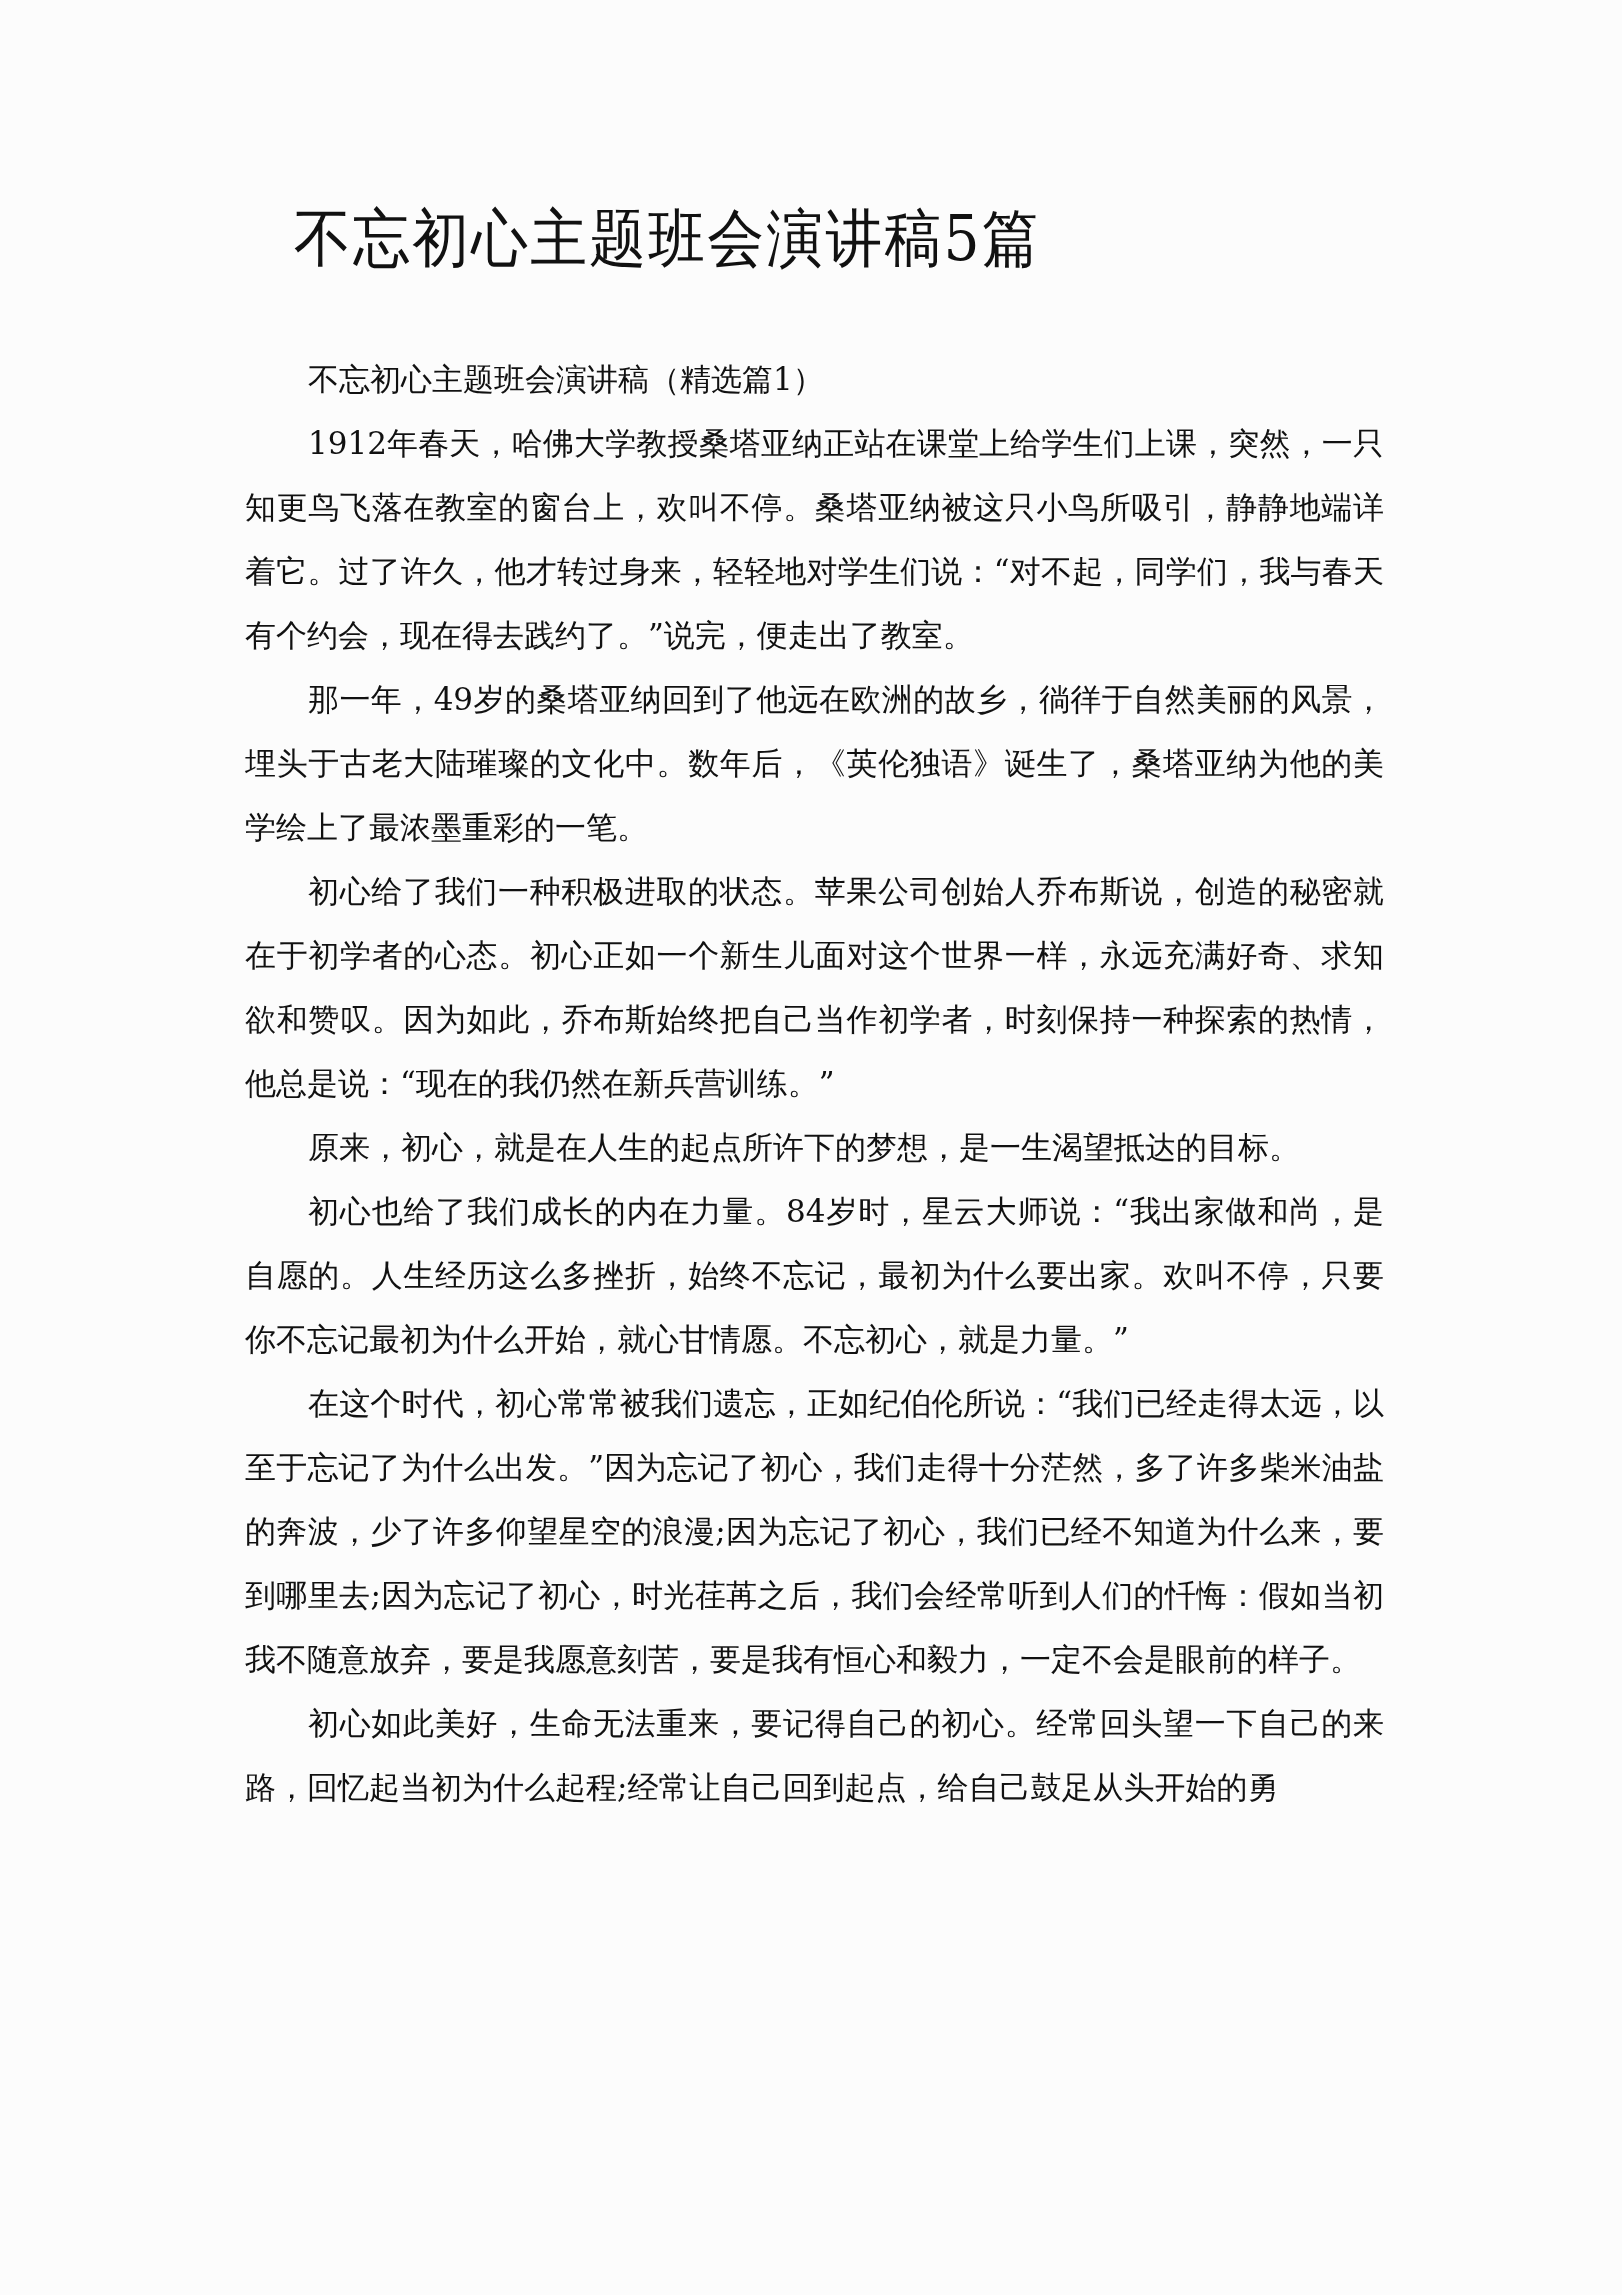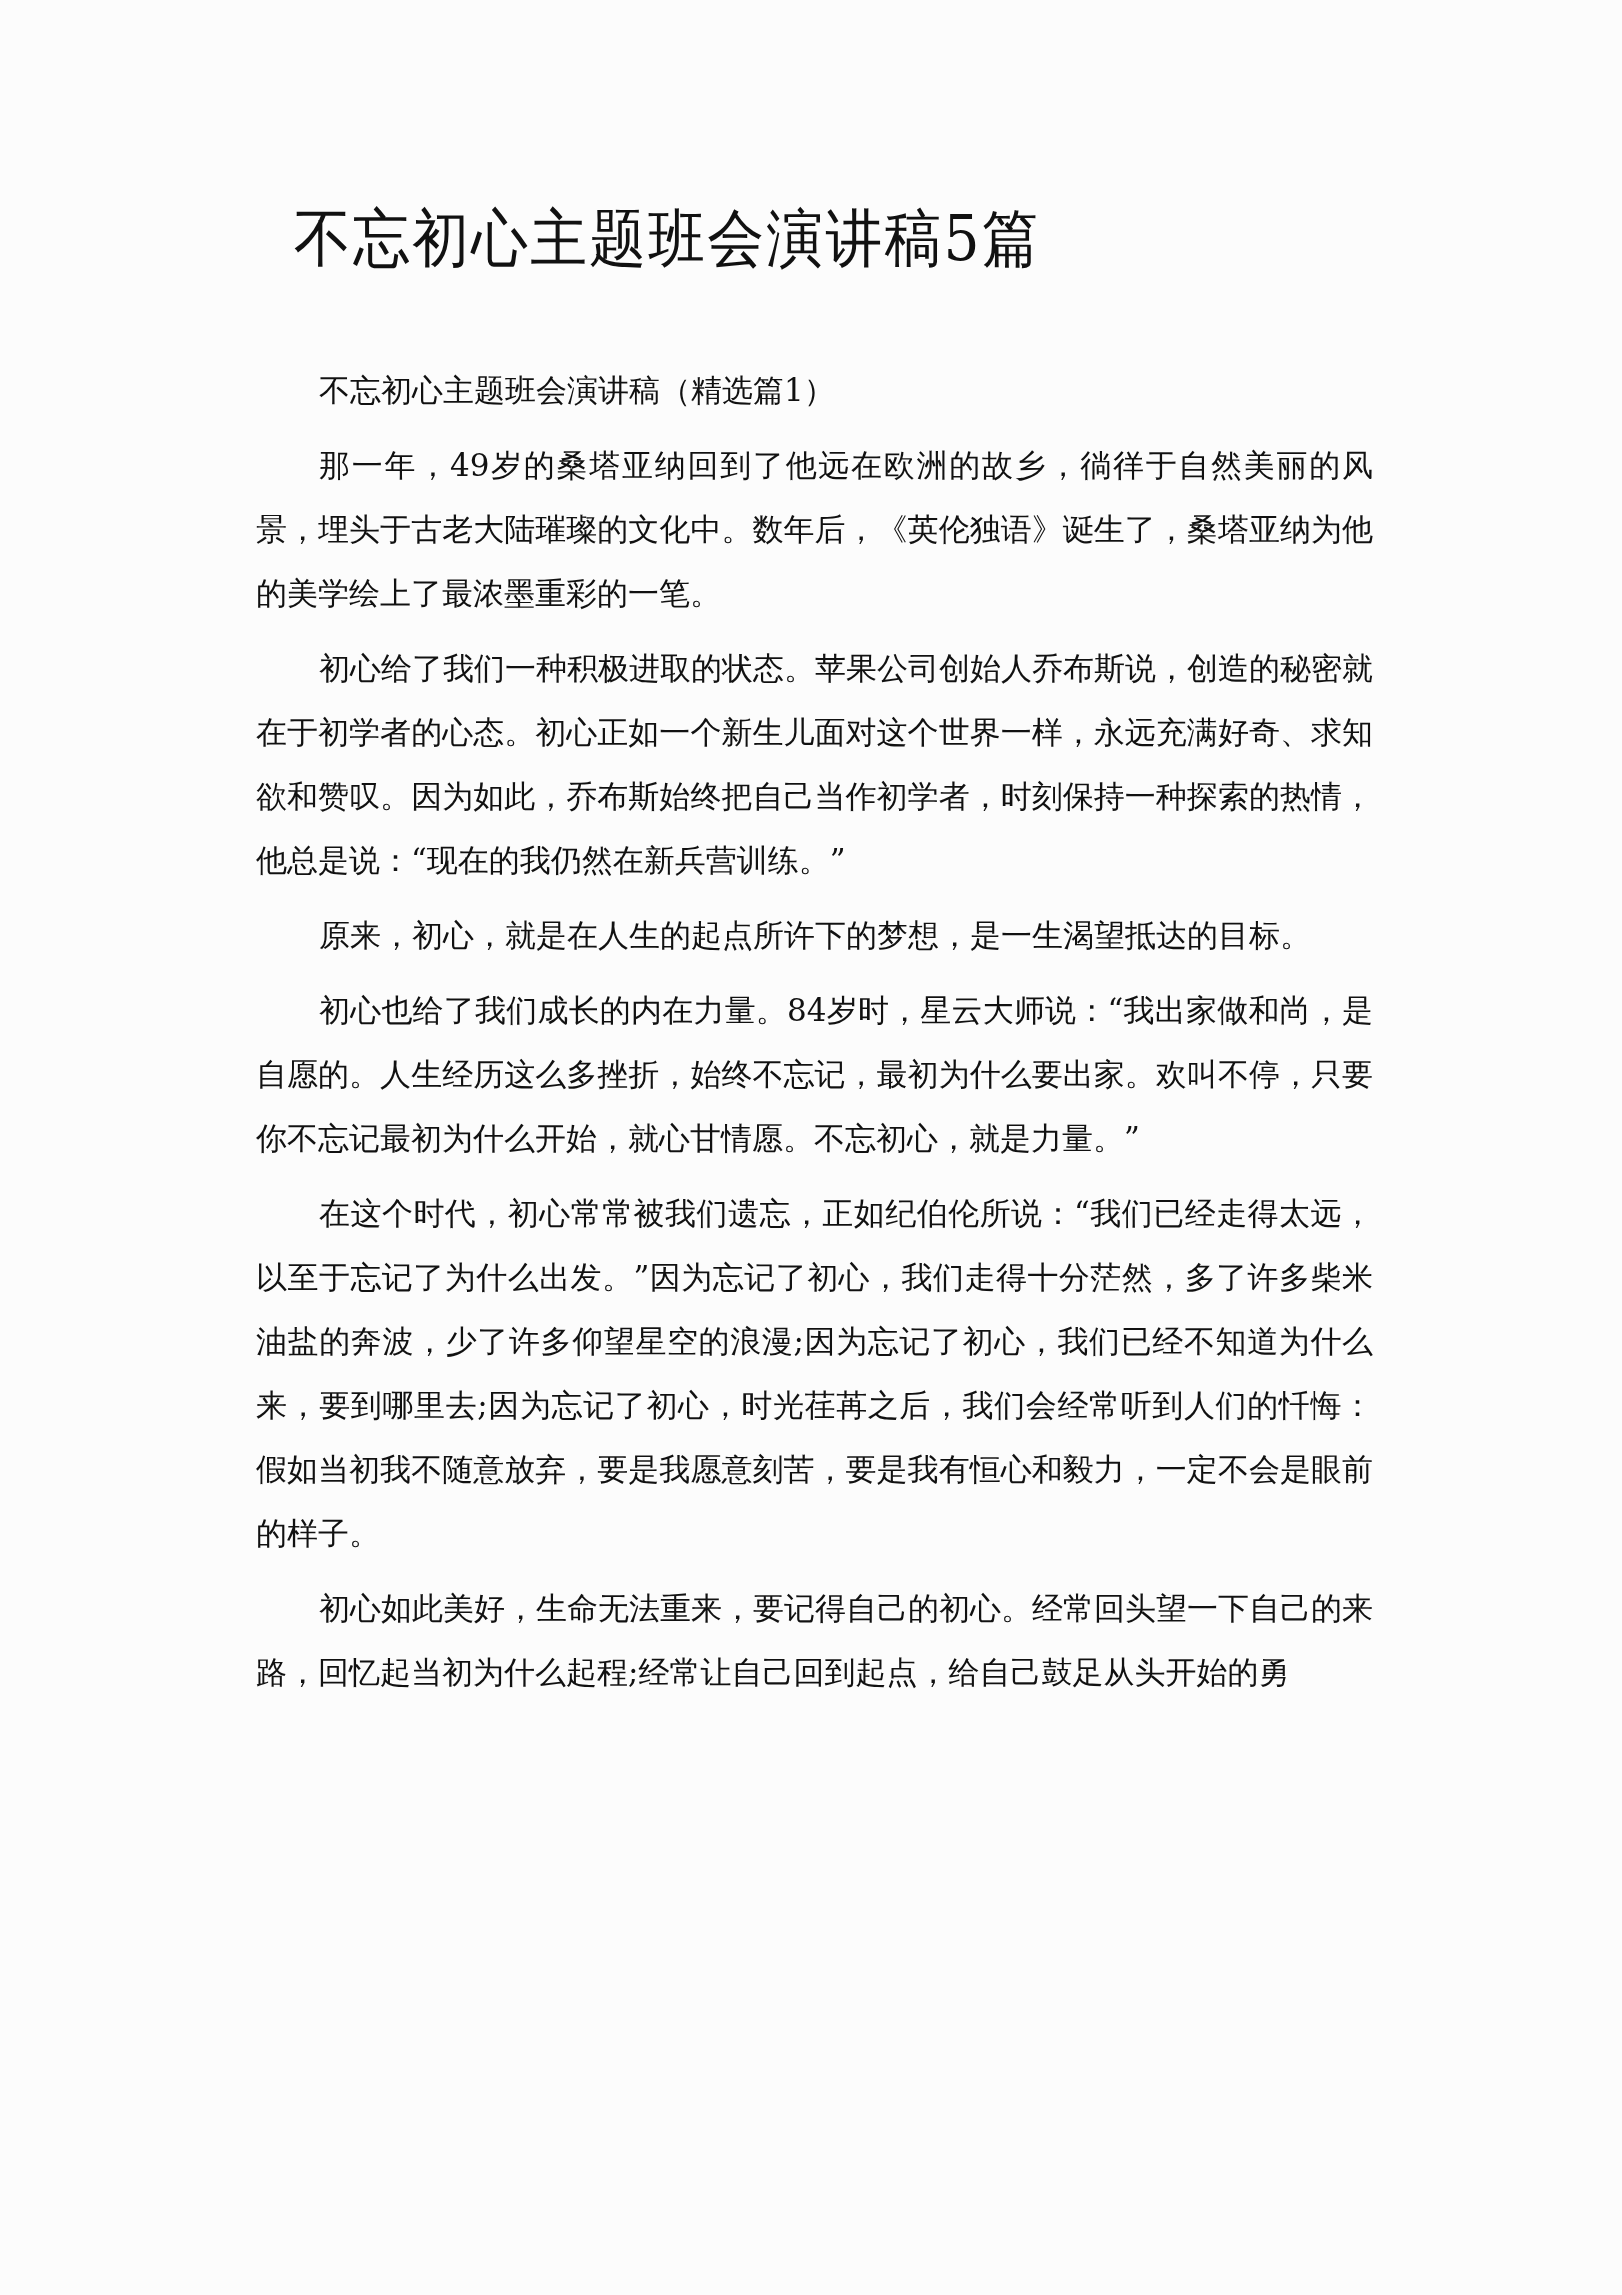--- a/index.html
+++ b/index.html
@@ -39,38 +39,39 @@
     }
     .body-text {
       position: absolute;
       left: 245px;
       top: 347px;
       width: 1139px;
     }
     .para {
       font-size: 31px;
       line-height: 64px;
-      margin: 11px;
+      margin: 0;
       text-indent: 63px;
       text-align: justify;
       letter-spacing: 0px;
       word-break: break-all;
     }
     .section-heading {
       text-indent: 63px;
     }
   </style>
 </head>
 <body>
 
 <div class="page">
   <h1 class="title">不忘初心主题班会演讲稿5篇</h1>
 
   <div class="body-text">
     <p class="para section-heading">不忘初心主题班会演讲稿（精选篇1）</p>
+    <p class="para">1912年春天，哈佛大学教授桑塔亚纳正站在课堂上给学生们上课，突然，一只知更鸟飞落在教室的窗台上，欢叫不停。桑塔亚纳被这只小鸟所吸引，静静地端详着它。过了许久，他才转过身来，轻轻地对学生们说：“对不起，同学们，我与春天有个约会，现在得去践约了。”说完，便走出了教室。</p>
     <p class="para">那一年，49岁的桑塔亚纳回到了他远在欧洲的故乡，徜徉于自然美丽的风景，埋头于古老大陆璀璨的文化中。数年后，《英伦独语》诞生了，桑塔亚纳为他的美学绘上了最浓墨重彩的一笔。</p>
     <p class="para">初心给了我们一种积极进取的状态。苹果公司创始人乔布斯说，创造的秘密就在于初学者的心态。初心正如一个新生儿面对这个世界一样，永远充满好奇、求知欲和赞叹。因为如此，乔布斯始终把自己当作初学者，时刻保持一种探索的热情，他总是说：“现在的我仍然在新兵营训练。”</p>
     <p class="para">原来，初心，就是在人生的起点所许下的梦想，是一生渴望抵达的目标。</p>
     <p class="para">初心也给了我们成长的内在力量。84岁时，星云大师说：“我出家做和尚，是自愿的。人生经历这么多挫折，始终不忘记，最初为什么要出家。欢叫不停，只要你不忘记最初为什么开始，就心甘情愿。不忘初心，就是力量。”</p>
     <p class="para">在这个时代，初心常常被我们遗忘，正如纪伯伦所说：“我们已经走得太远，以至于忘记了为什么出发。”因为忘记了初心，我们走得十分茫然，多了许多柴米油盐的奔波，少了许多仰望星空的浪漫;因为忘记了初心，我们已经不知道为什么来，要到哪里去;因为忘记了初心，时光荏苒之后，我们会经常听到人们的忏悔：假如当初我不随意放弃，要是我愿意刻苦，要是我有恒心和毅力，一定不会是眼前的样子。</p>
     <p class="para">初心如此美好，生命无法重来，要记得自己的初心。经常回头望一下自己的来路，回忆起当初为什么起程;经常让自己回到起点，给自己鼓足从头开始的勇</p>
   </div>
 </div>
 
 

